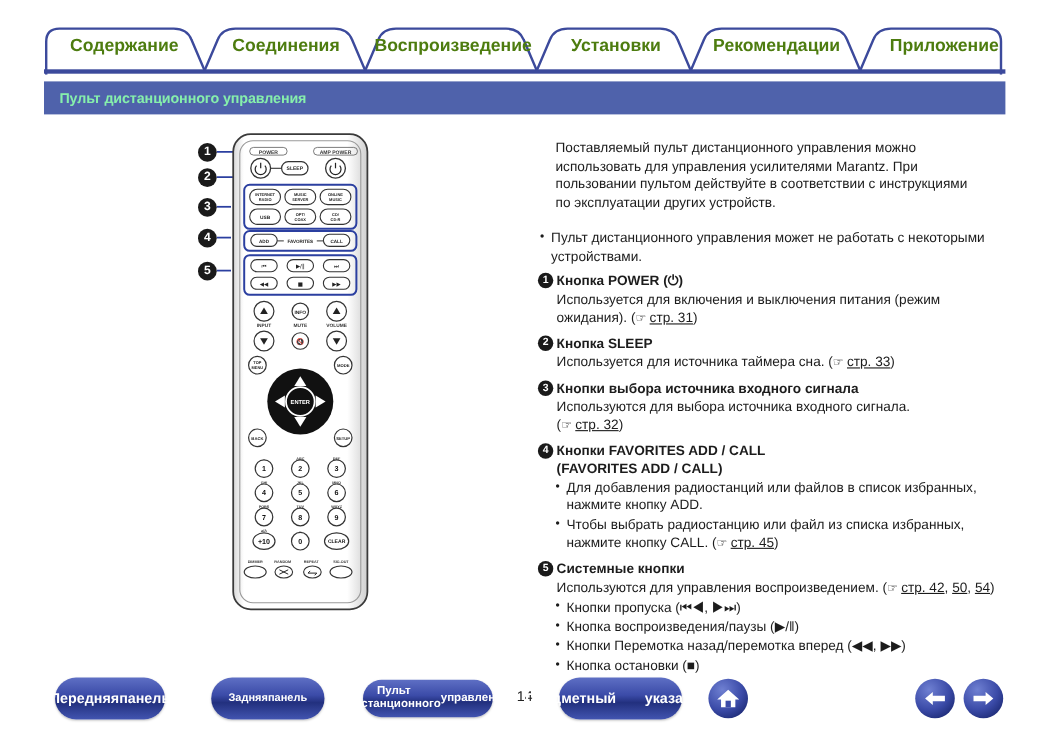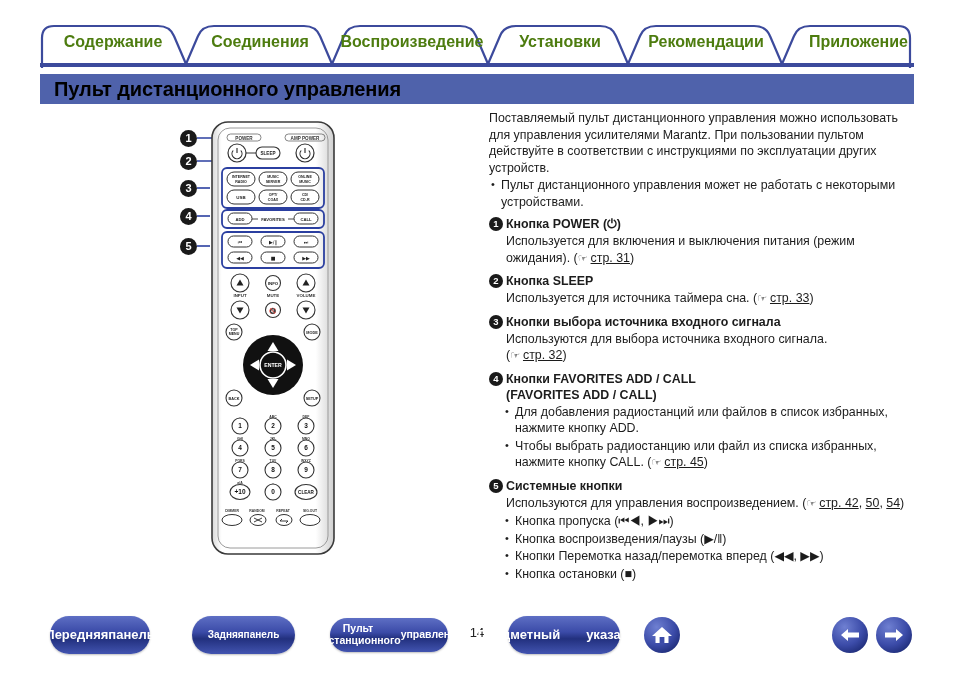--- a/index.html
+++ b/index.html
@@ -50,22 +50,22 @@
   
   #titlebar {
     position: absolute;
     left: 40px; top: 74px;
     width: 874px; height: 30px;
     background: #4f62ab;
     display: flex;
     align-items: center;
   }
   #titlebar .title-text {
-    color: #000000;
-    font-size: 20px;
+    color: #86efac;
+    font-size: 13px;
     font-weight: bold;
     padding-left: 14px;
     letter-spacing: -0.1px;
   }
 
   
   #figure {
     position: absolute;
     left: 170px; top: 120px;
     width: 300px; height: 450px;
@@ -89,21 +89,21 @@
 
   
   #body-col {
     position: absolute;
     left: 489px; top: 110px;
     width: 420px;
     color: #1c1c1c;
     font-size: 12.4px;
     line-height: 16.5px;
   }
-  #body-col p { margin: 0; }
+  #body-col p { margin: 16px; }
   .intro { margin-bottom: 2px; }
 
   ul.dots {
     list-style: none;
     margin: 1px 0 0 0;
     padding: 0;
   }
   ul.dots > li {
     position: relative;
     padding-left: 12px;
@@ -495,21 +495,21 @@
         <span class="num">5</span>
         <span>Системные кнопки</span>
       </div>
       <div class="item-body">
         <span>Используются для управления воспроизведением.</span>
         <span class="ref">(<span class="hand">☞</span> <u>стр. 42</u>,</span>
         <u>50</u>,
         <u>54</u>)
       </div>
       <ul class="dots indent">
-        <li>Кнопка пропуска (⏮◀, ▶⏭)</li>
+        <li>Кнопки пропуска (⏮◀, ▶⏭)</li>
         <li>Кнопка воспроизведения/паузы (▶/‖)</li>
         <li>Кнопки Перемотка назад/перемотка вперед (◀◀, ▶▶)</li>
         <li>Кнопка остановки (■)</li>
       </ul>
     </div>
   </div>
 
   <div id="bottom">
 
     <div class="pill" style="left:50px; top:8px; width:100px; height:38px; font-size:13px;">

